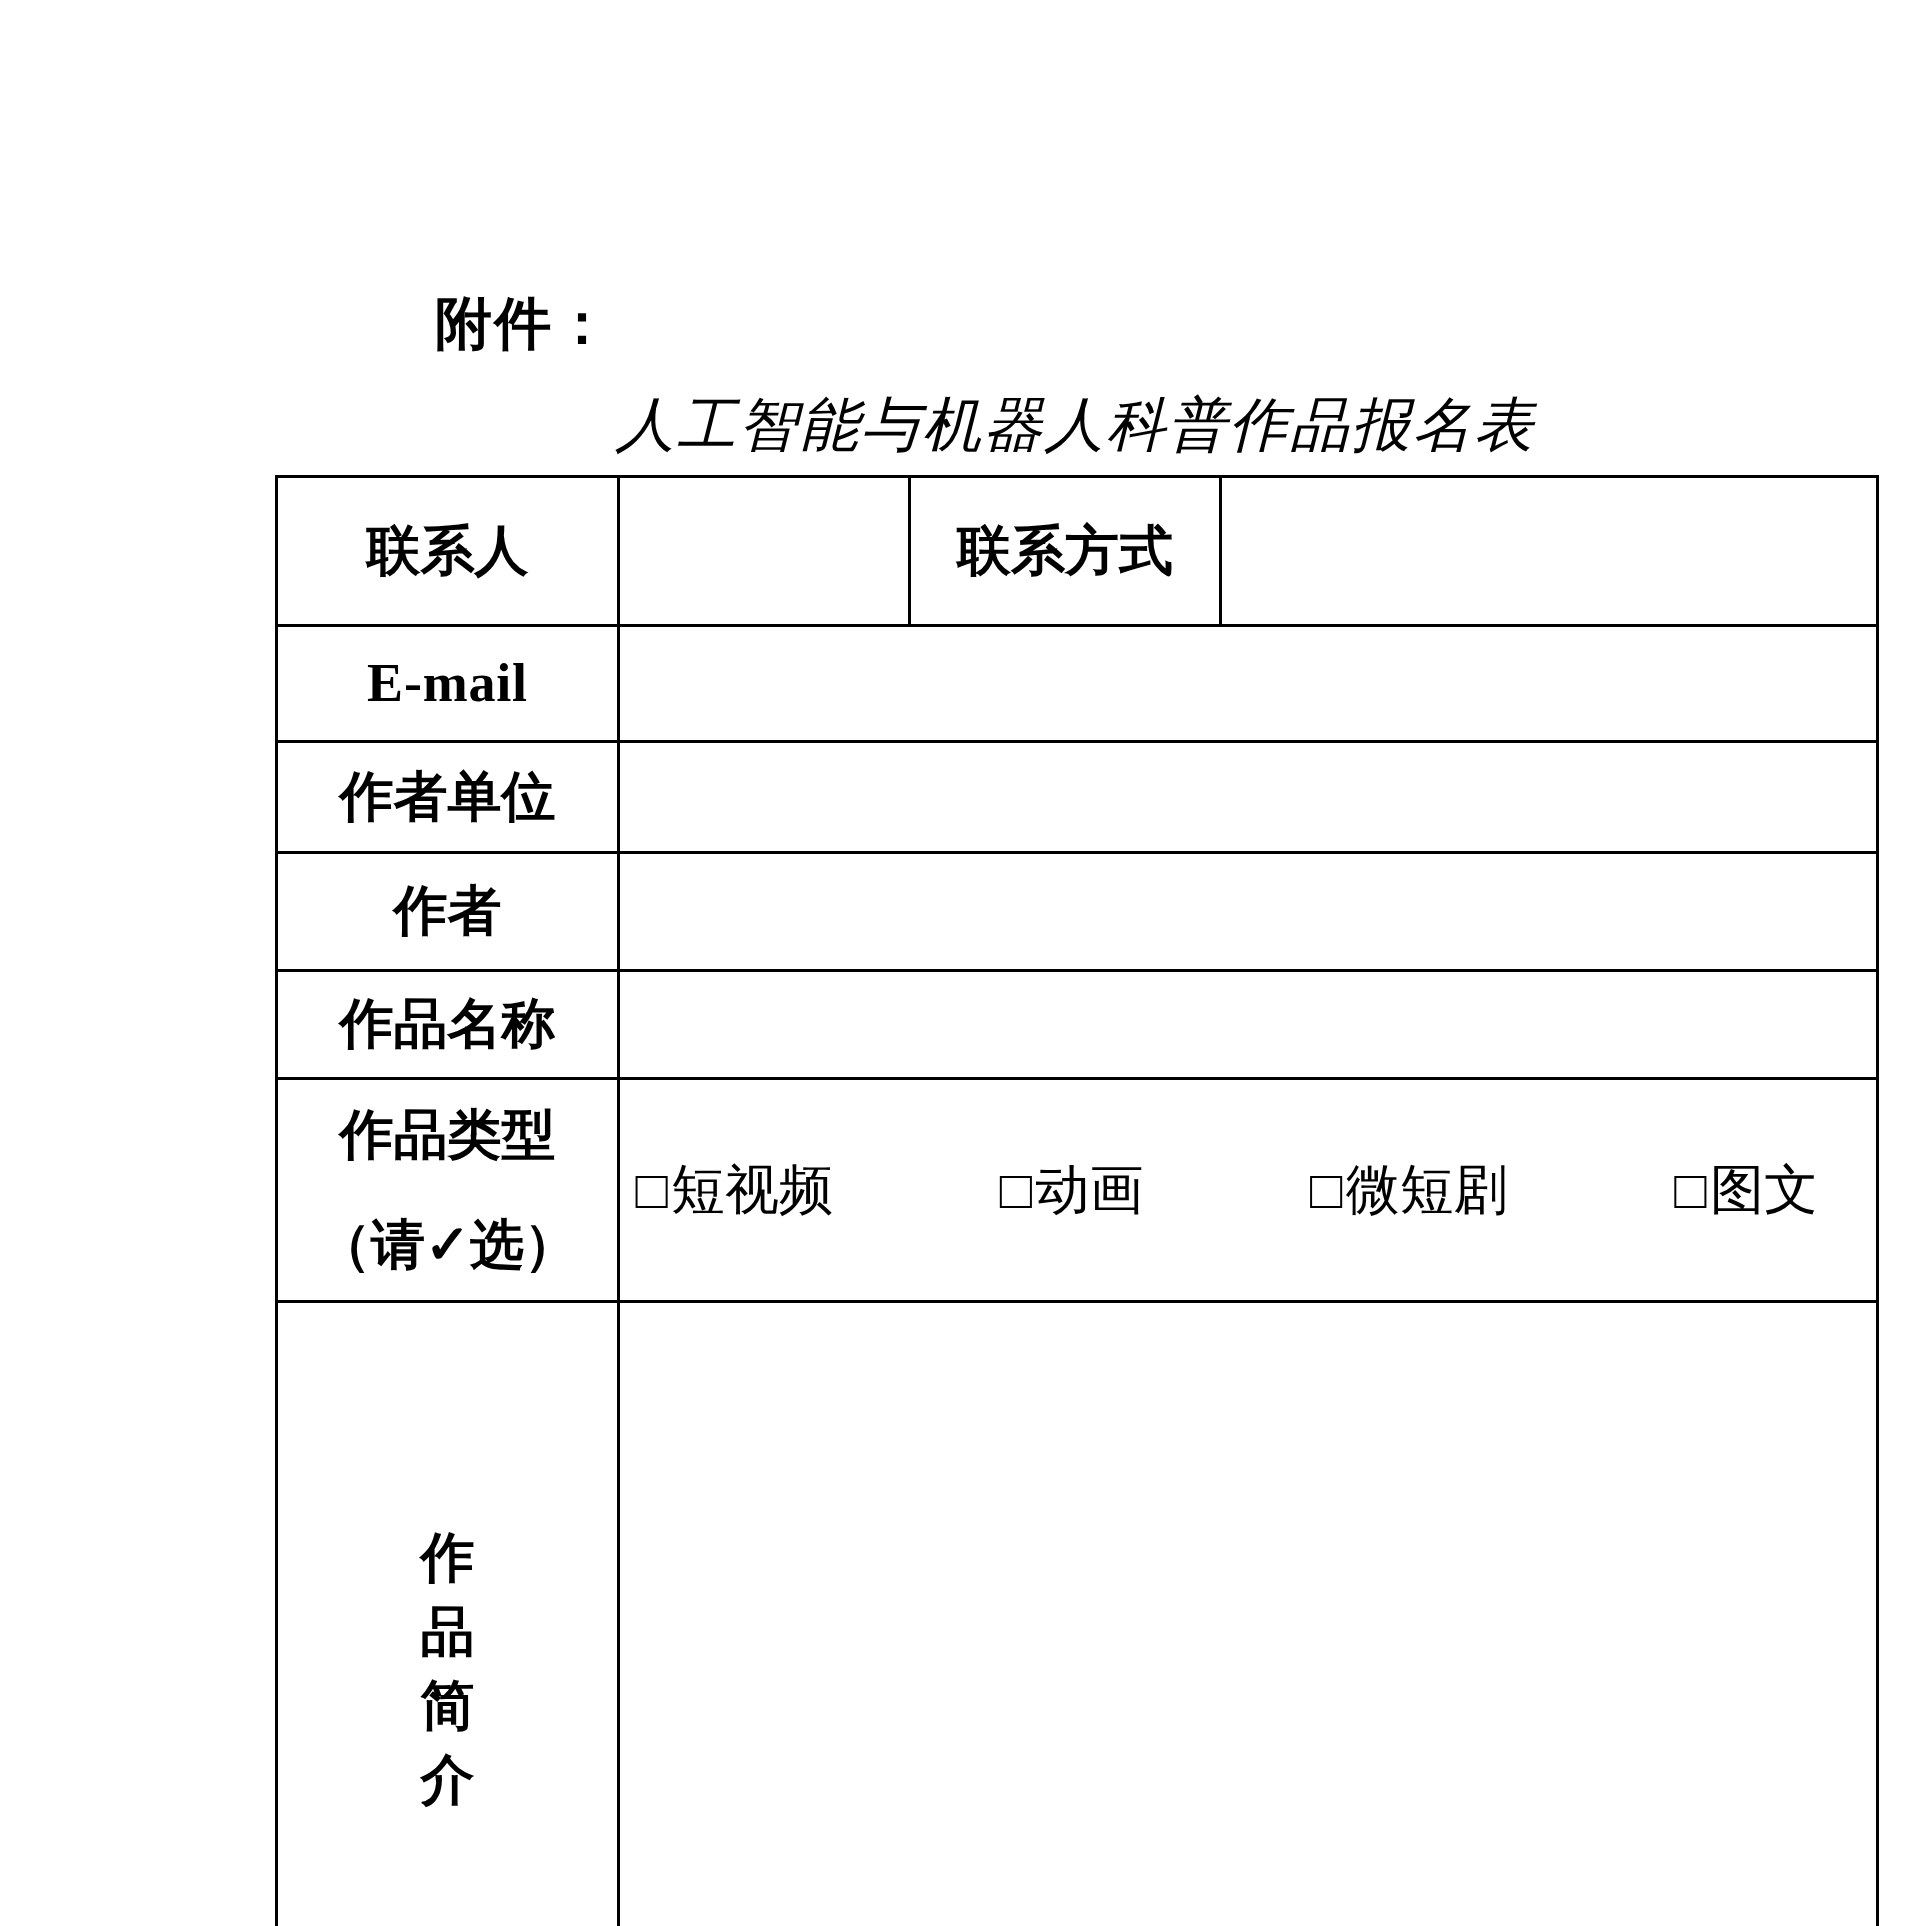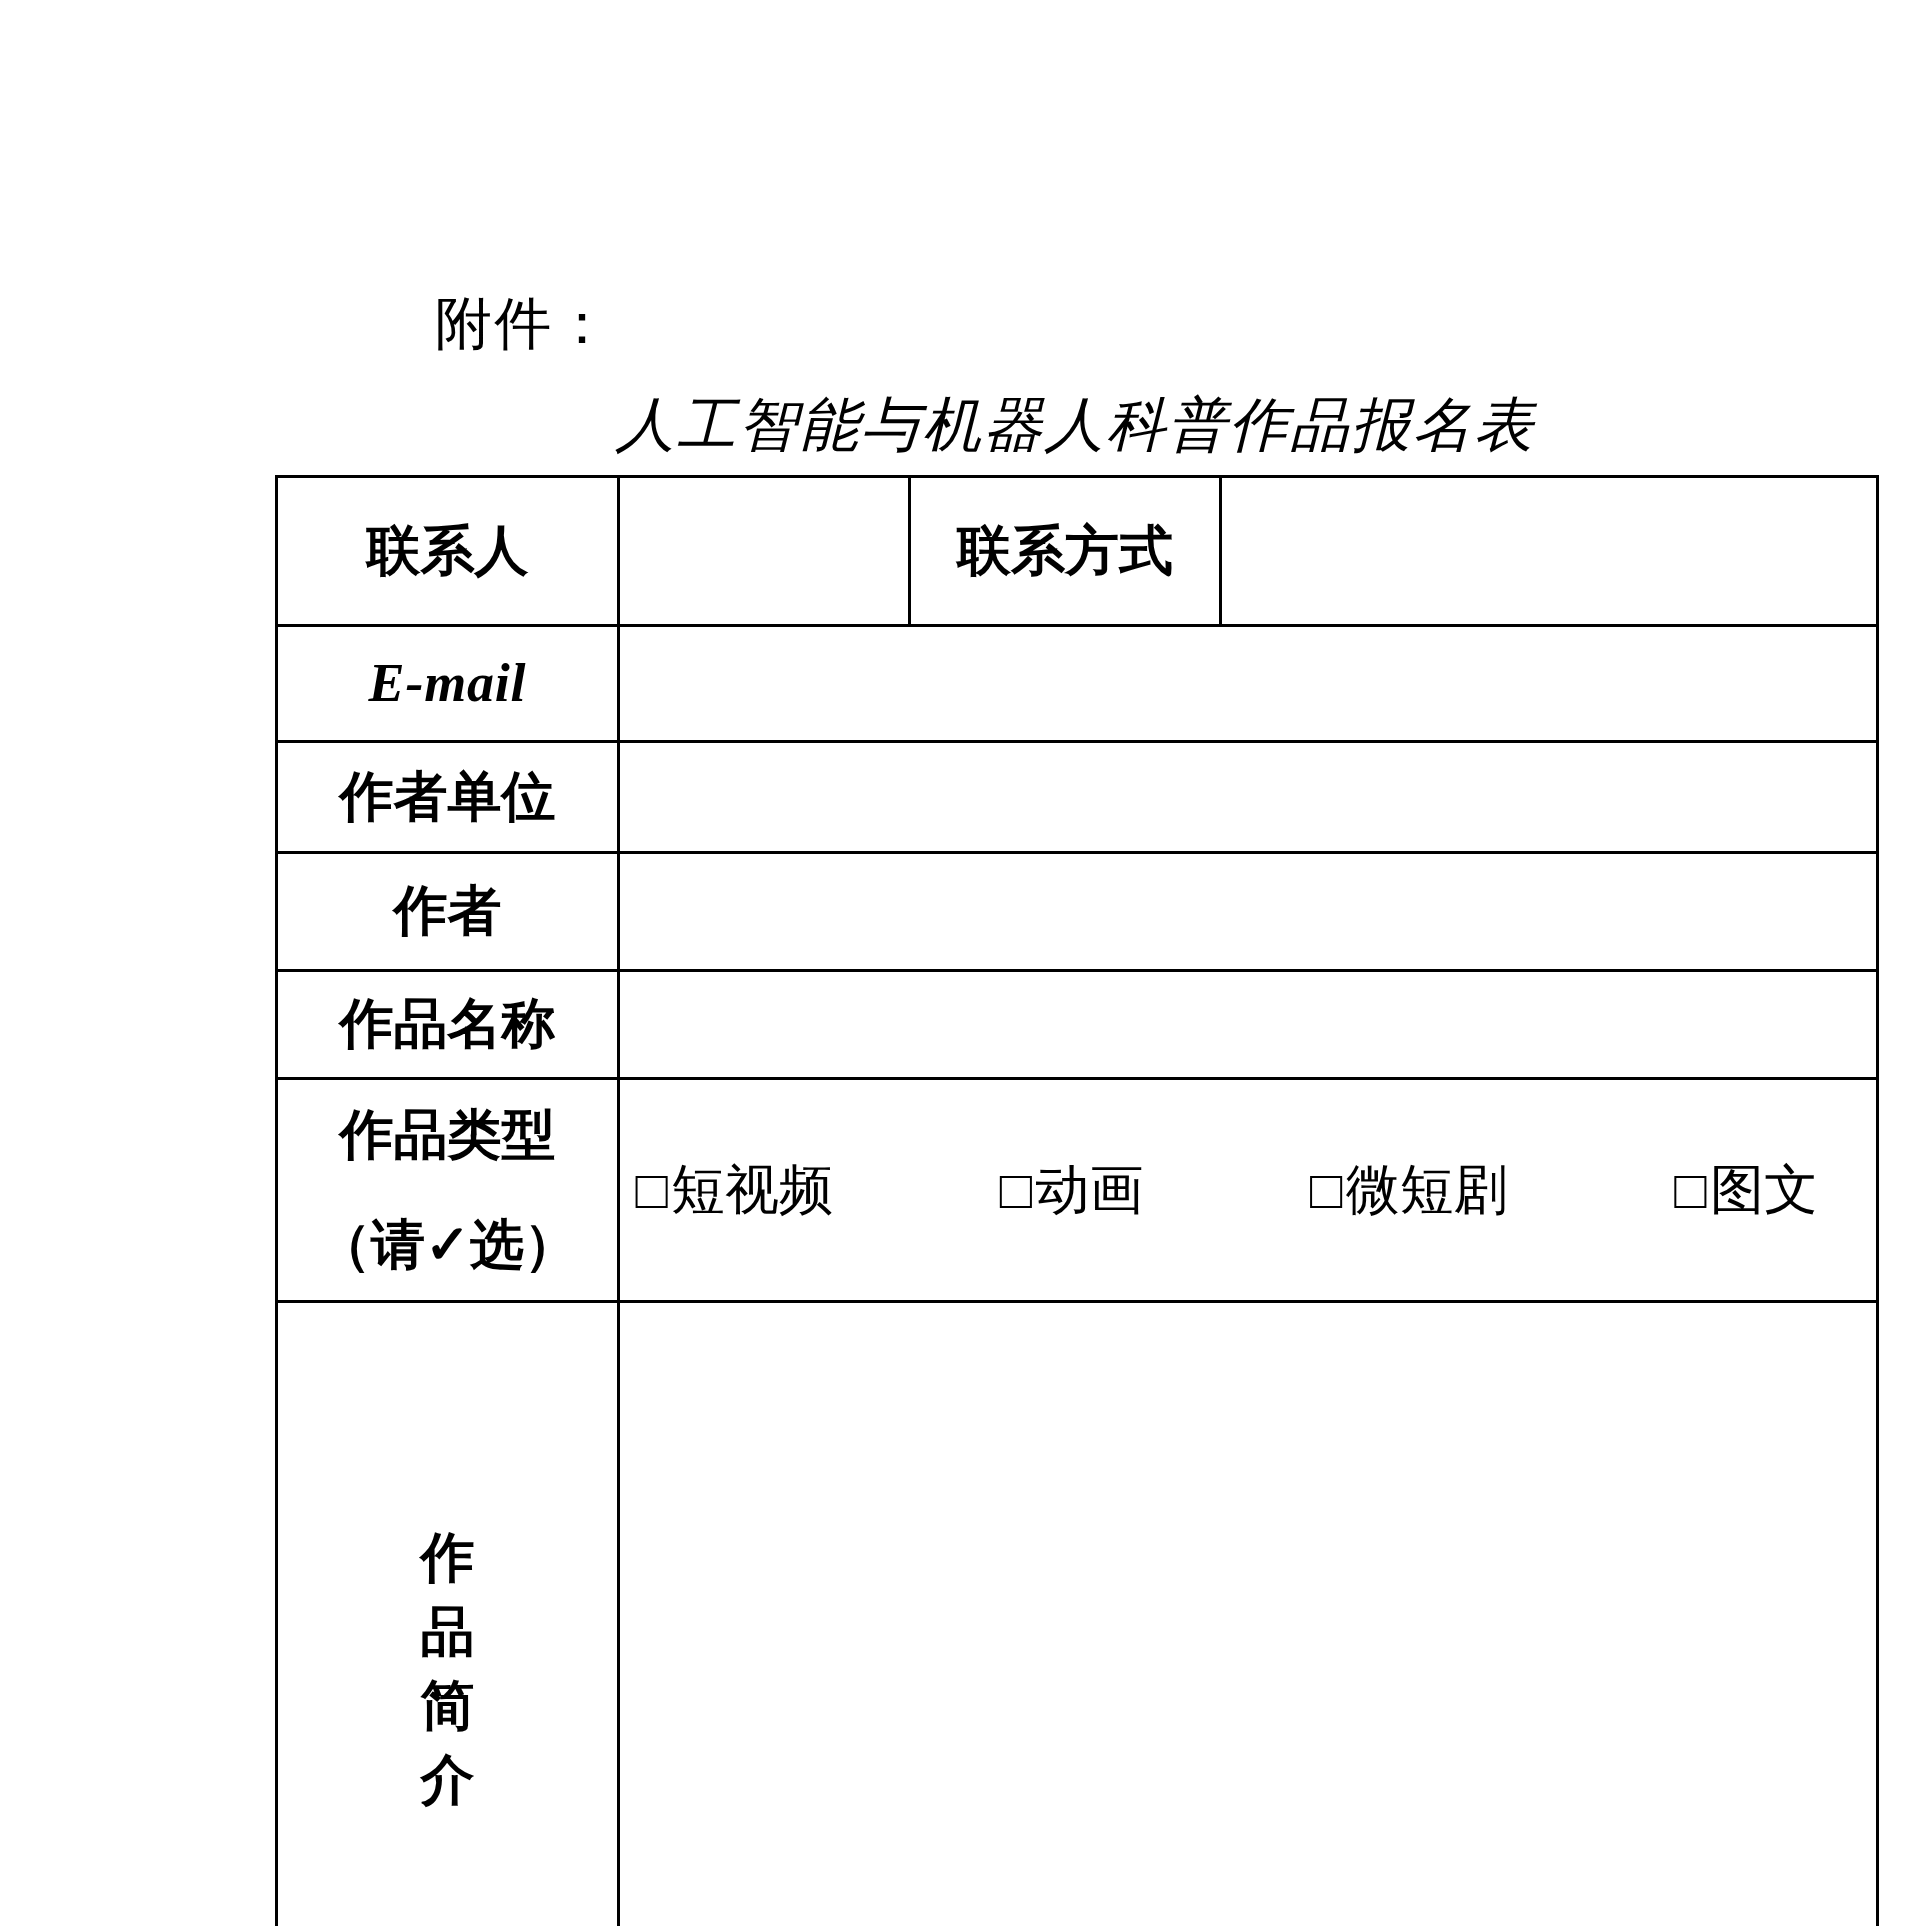--- a/index.html
+++ b/index.html
@@ -6,21 +6,21 @@
   html, body { margin: 0; padding: 0; }
   body {
     width: 2140px; height: 3027px;
     background: #ffffff;
     position: relative;
     font-family: "Liberation Serif", serif;
     color: #000000;
   }
   .attachment {
     position: absolute; left: 435px; top: 291px;
-    font-size: 57px; line-height: 65px; font-weight: 400;
+    font-size: 57px; line-height: 65px; font-weight: 700;
     letter-spacing: 2.3px;
   }
   .doc-title {
     position: absolute; left: 275px; top: 392px; width: 1601px;
     text-align: center; font-size: 59px; line-height: 67px;
     font-weight: 400; letter-spacing: 2.3px; white-space: nowrap; font-style: italic;
   }
   table.form {
     position: absolute; left: 275px; top: 475px;
     width: 1601px; table-layout: fixed; border-collapse: collapse;
@@ -33,21 +33,21 @@
   tr.r2 { height: 116px; }
   tr.r3 { height: 111px; }
   tr.r4 { height: 118px; }
   tr.r5 { height: 108px; }
   tr.r6 { height: 221px; }
   tr.r7 { height: 734px; }
   .lbl {
     text-align: center; font-weight: 700;
     font-size: 54px; line-height: 1.35;
   }
-  .email-lbl { font-size: 54px; letter-spacing: 0.8px; font-style: italic; }
+  .email-lbl { font-size: 54px; letter-spacing: 0.8px; }
   .two-line div { line-height: 110px; }
   .vlabel {
     width: 58px; margin: 8px auto;
     font-size: 54px; line-height: 74px; font-weight: 700;
     word-break: break-all; text-align: center;
   }
   .checks {
     display: flex; justify-content: space-between; align-items: center;
     padding: 0 58px 0 15.4px;
     font-size: 54px; font-weight: 400; line-height: 1.2;

